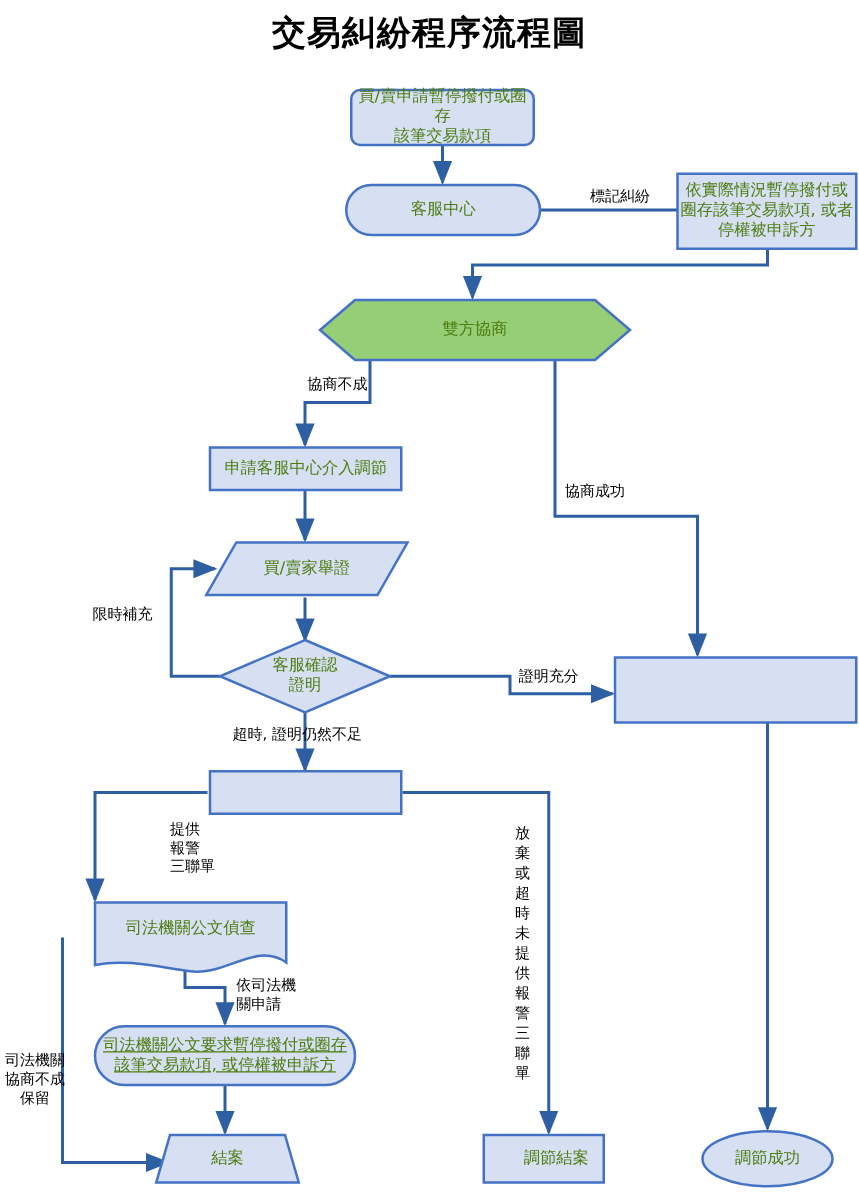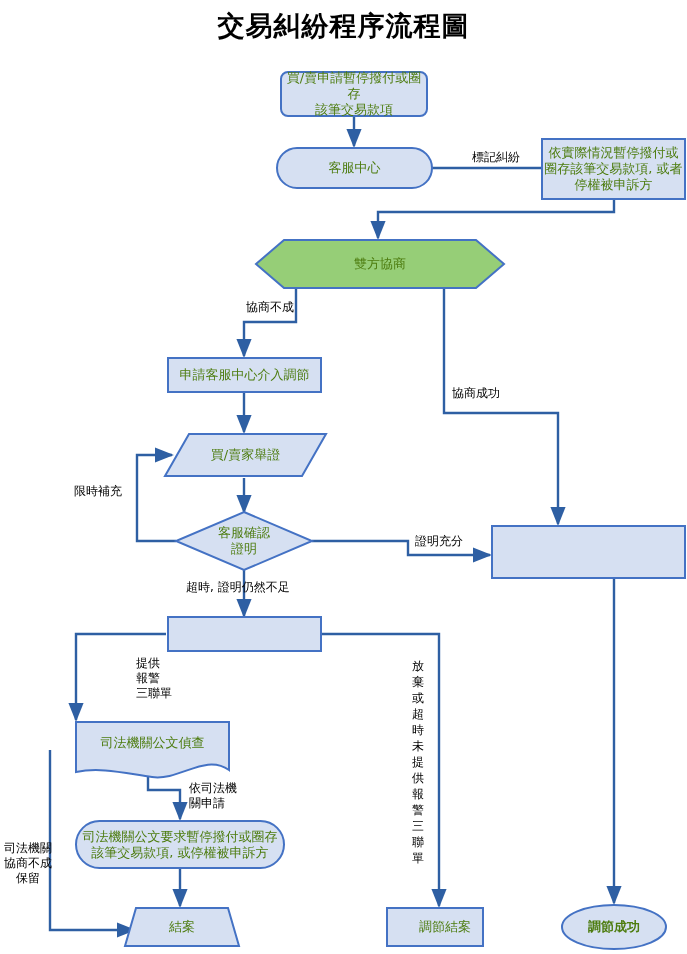--- a/index.html
+++ b/index.html
@@ -156,28 +156,28 @@
 
   <div class="node-label" style="left:165px; top:434px; width:161px; height:42px;">買/賣家舉證</div>
 
   <div class="node-label" style="left:190px; top:512px; width:108px; height:58px;">客服確認
 證明</div>
 
 
 
   <div class="node-label" style="left:76px; top:722px; width:153px; height:42px;">司法機關公文偵查</div>
 
-  <div class="node-label" style="left:76px; top:821px; width:208px; height:47px;">司法機關公文要求暫停撥付或圈存
+  <div class="node-label" style="left:76px; top:821px; width:208px; height:47px;text-decoration:underline;">司法機關公文要求暫停撥付或圈存
 該筆交易款項, 或停權被申訴方</div>
 
   <div class="node-label" style="left:125px; top:908px; width:114px; height:38px;">結案</div>
 
   <div class="node-label" style="left:387px; top:908px; width:116px; height:38px;">調節結案</div>
 
-  <div class="node-label" style="left:562px; top:905px; width:104px; height:44px;font-weight:bold;">調節成功</div>
+  <div class="node-label" style="left:562px; top:905px; width:104px; height:44px;">調節成功</div>
 
   <div class="edge-label" style="left:472px; top:150px;">標記糾紛</div>
 
   <div class="edge-label" style="left:246px; top:300px;">協商不成</div>
 
   <div class="edge-label" style="left:452px; top:386px;">協商成功</div>
 
   <div class="edge-label" style="left:74px; top:484px;">限時補充</div>
 
   <div class="edge-label" style="left:186px; top:580px;">超時, 證明仍然不足</div>

